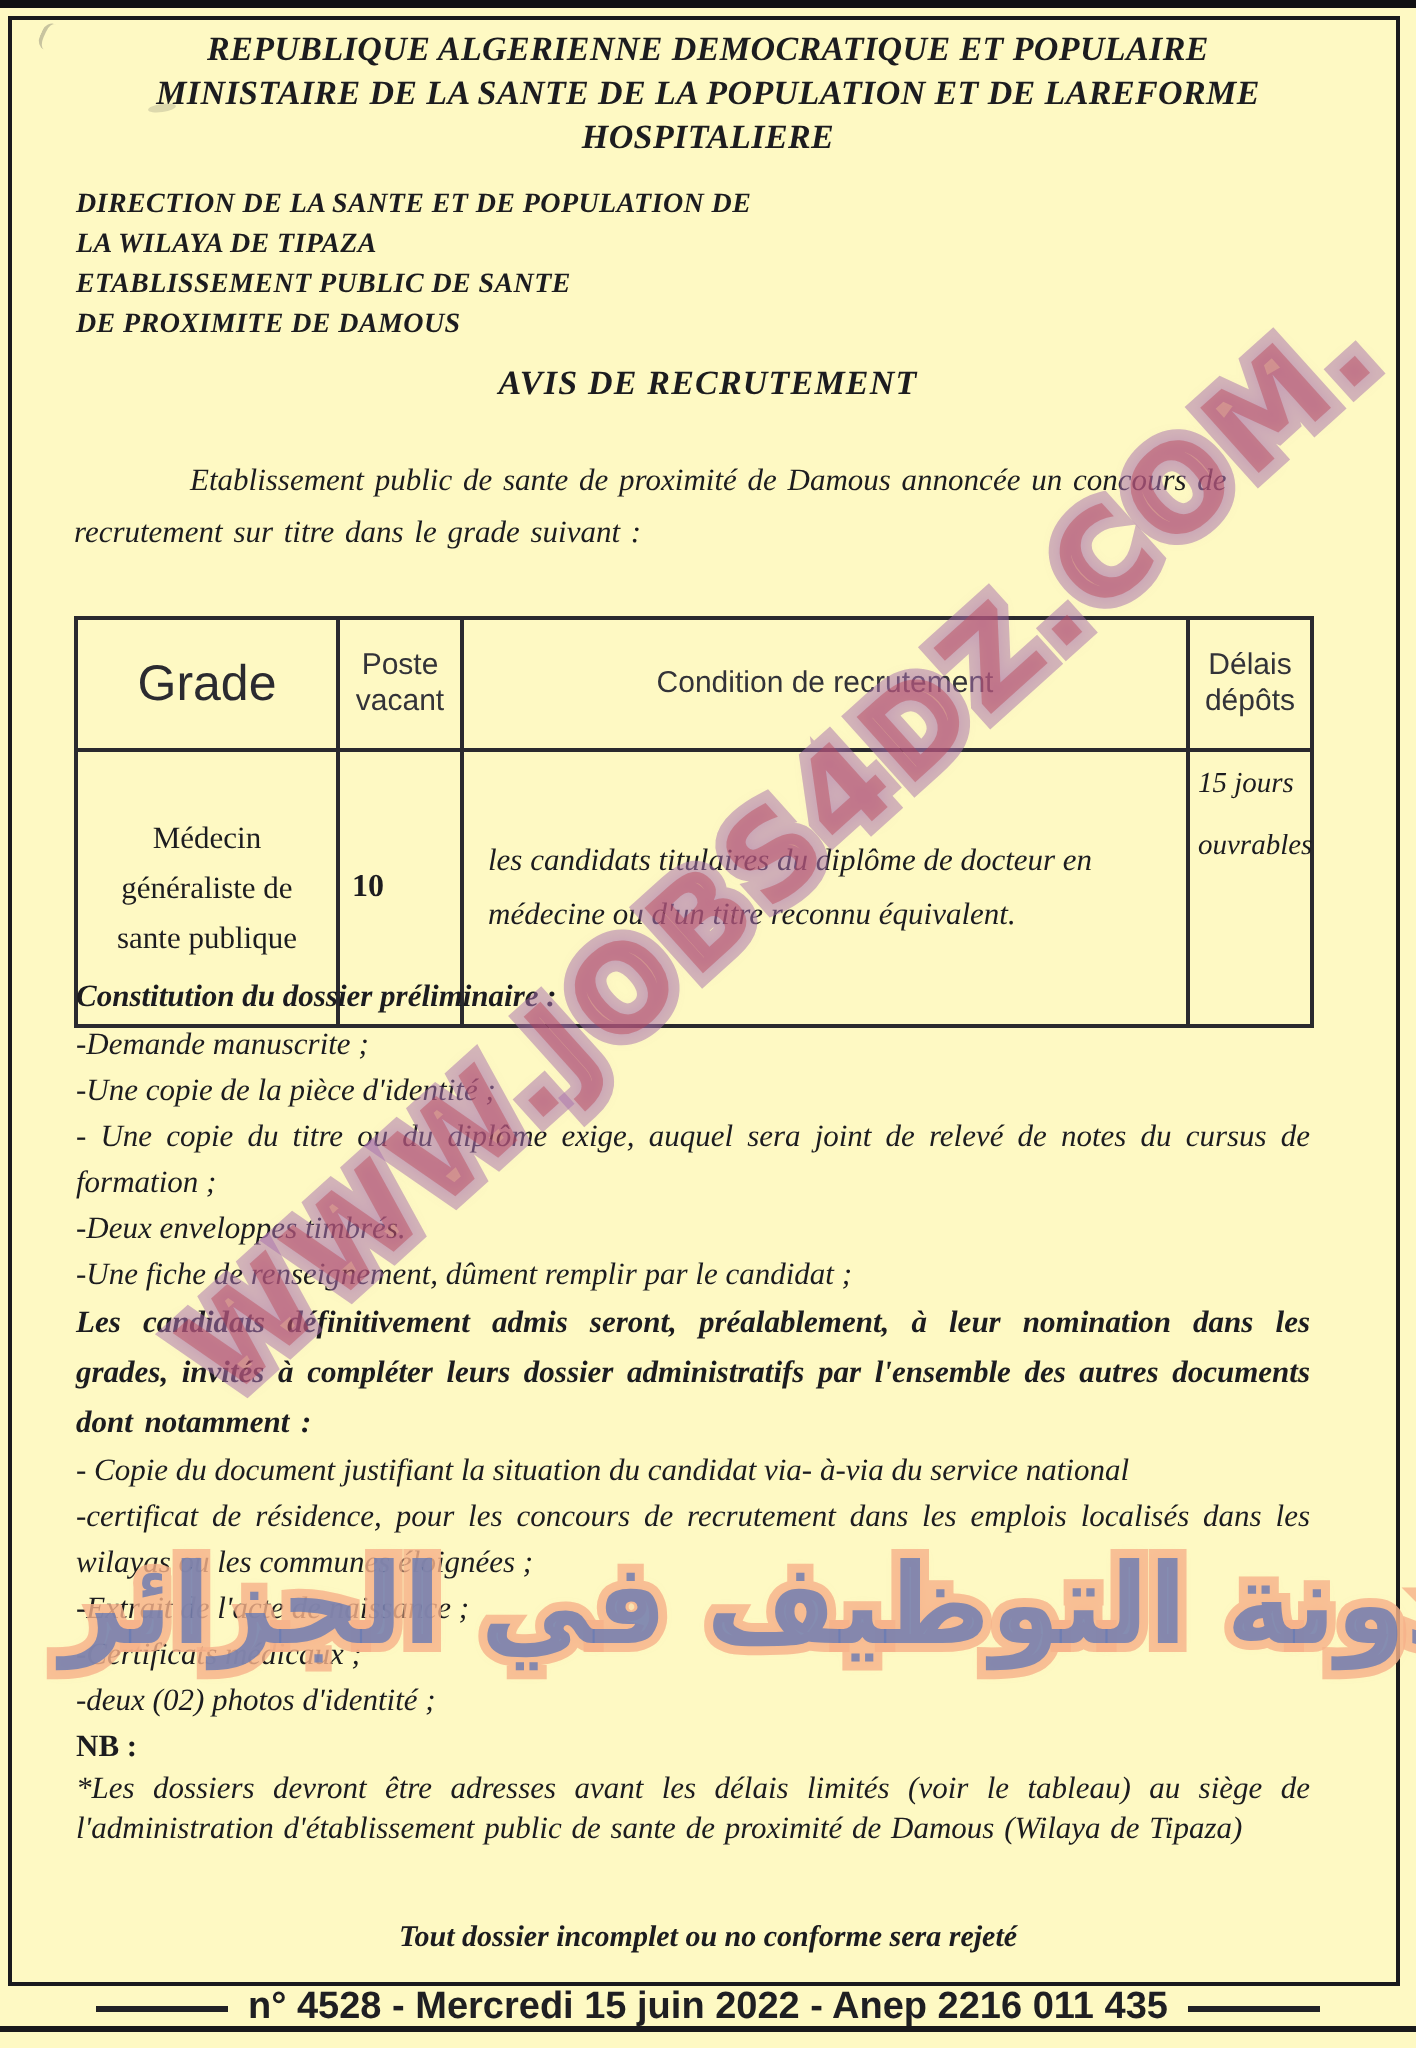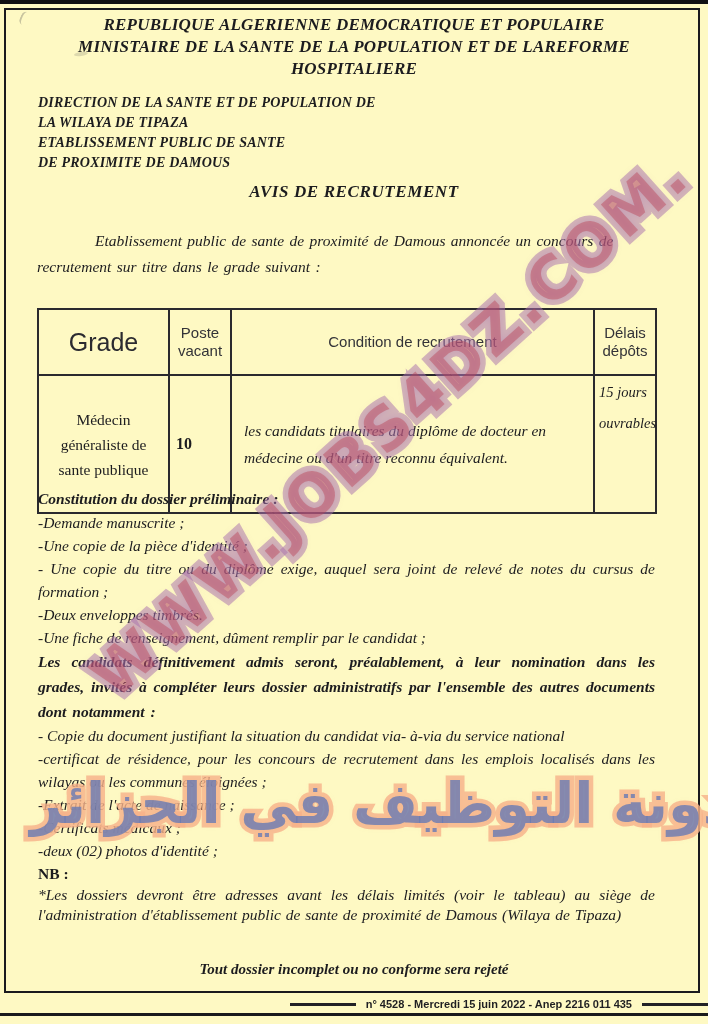--- a/index.html
+++ b/index.html
@@ -54,22 +54,22 @@
   .li.wrap{text-align:justify;}
   .bold-para{font-weight:bold;font-style:italic;line-height:25px;text-align:justify;word-spacing:2px;}
   .nb-label{font-weight:bold;line-height:23px;}
   .nb-para{font-style:italic;line-height:20px;text-align:justify;word-spacing:1px;}
 
   .reject{position:absolute;top:961px;left:30px;width:648px;text-align:center;
     font-weight:bold;font-style:italic;font-size:15px;}
 
   
   .ref-row{position:absolute;top:995px;left:0;width:708px;height:18px;
-    display:flex;align-items:center;justify-content:flex-end;gap:10px;
-    font-family:"Liberation Sans", sans-serif;font-weight:bold;font-size:11px;color:#1f1f22;}
+    display:flex;align-items:center;justify-content:center;gap:10px;
+    font-family:"Liberation Sans", sans-serif;font-weight:bold;font-size:19px;color:#1f1f22;}
   .ref-dash{width:66px;height:3px;background:#222226;}
 
   
   .wm-diag{
     position:absolute;left:390px;top:425px;
     transform:translate(-50%,-50%) rotate(-42deg);
     font-family:"DejaVu Sans", sans-serif;font-weight:bold;
     font-size:60px;letter-spacing:4px;white-space:nowrap;pointer-events:none;
   }
   .wm-diag .stroke{

